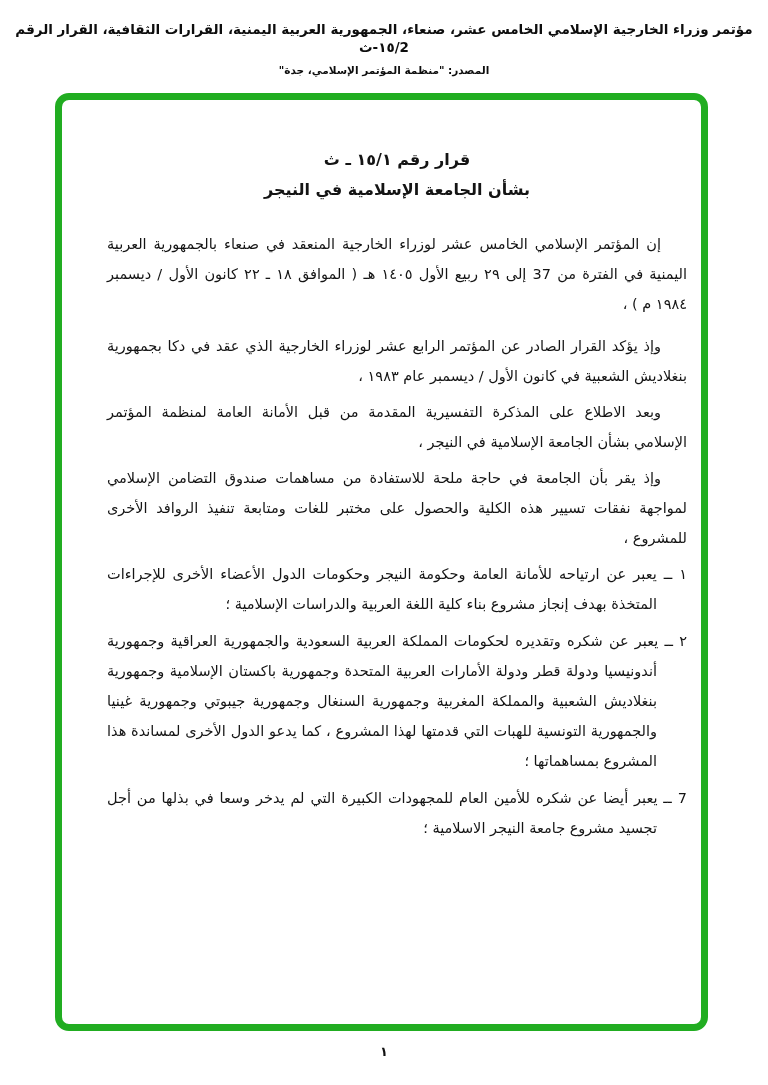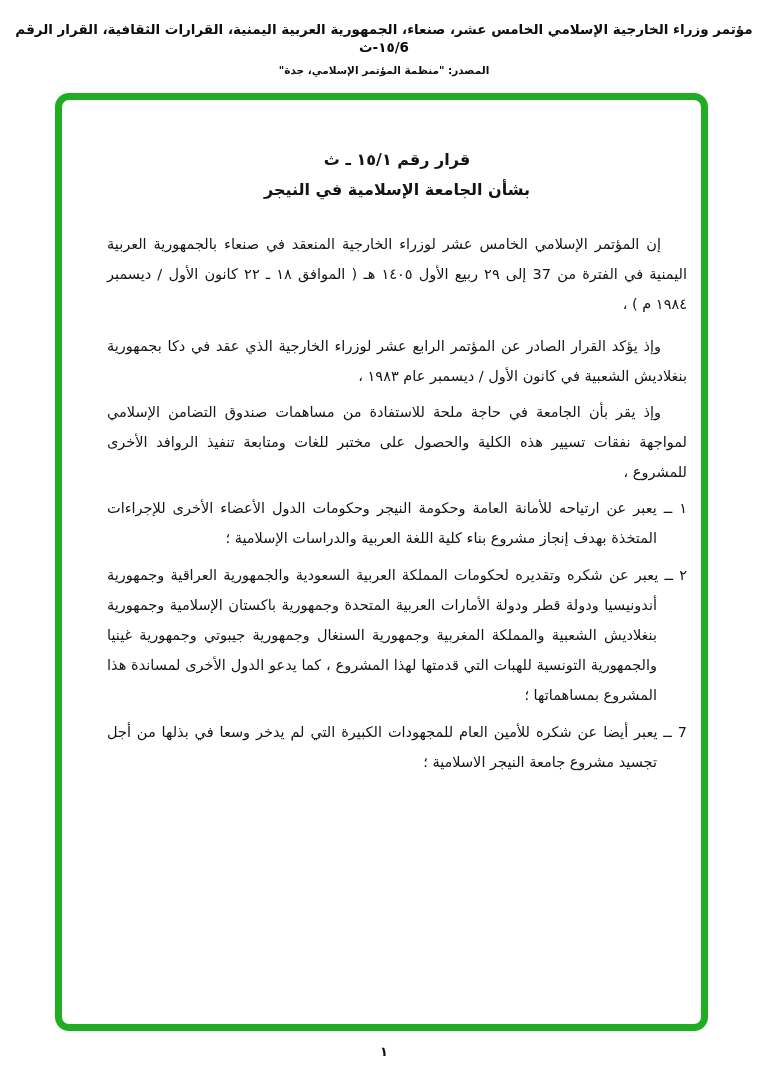--- a/index.html
+++ b/index.html
@@ -86,34 +86,35 @@
     text-align: center;
     font-size: 13px;
     font-weight: bold;
     color: #111111;
   }
 </style>
 </head>
 <body>
 
 <div class="page-header">
-  <div class="hdr-line1">مؤتمر وزراء الخارجية الإسلامي الخامس عشر، صنعاء، الجمهورية العربية اليمنية، القرارات الثقافية، القرار الرقم ١٥/6-ث</div>
+  <div class="hdr-line1">مؤتمر وزراء الخارجية الإسلامي الخامس عشر، صنعاء، الجمهورية العربية اليمنية، القرارات الثقافية، القرار الرقم ١٥/2-ث</div>
   <div class="hdr-source">المصدر:  "منظمة المؤتمر الإسلامي، جدة"</div>
 </div>
 
 <div class="doc-frame" style="border-color: rgb(33, 173, 33);">
   <div class="doc-content">
 
     <div class="doc-title">
       <span class="t-line">قرار رقم ١٥/١ ـ ث</span>
       <span class="t-line">بشأن الجامعة الإسلامية في النيجر</span>
     </div>
 
     <p class="para first-gap">إن المؤتمر الإسلامي الخامس عشر لوزراء الخارجية المنعقد في صنعاء بالجمهورية العربية اليمنية في الفترة من 37 إلى ٢٩ ربيع الأول ١٤٠٥ هـ ( الموافق ١٨ ـ ٢٢ كانون الأول / ديسمبر ١٩٨٤ م ) ،</p>
     <p class="para">وإذ يؤكد القرار الصادر عن المؤتمر الرابع عشر لوزراء الخارجية الذي عقد في دكا بجمهورية بنغلاديش الشعبية في كانون الأول / ديسمبر عام ١٩٨٣ ،</p>
+    <p class="para">وبعد الاطلاع على المذكرة التفسيرية المقدمة من قبل الأمانة العامة لمنظمة المؤتمر الإسلامي بشأن الجامعة الإسلامية في النيجر ،</p>
     <p class="para">وإذ يقر بأن الجامعة في حاجة ملحة للاستفادة من مساهمات صندوق التضامن الإسلامي لمواجهة نفقات تسيير هذه الكلية والحصول على مختبر للغات ومتابعة تنفيذ الروافد الأخرى للمشروع ،</p>
 
     <div class="item">
       <span class="item-num">١ ــ </span>
       <span>يعبر عن ارتياحه للأمانة العامة وحكومة النيجر وحكومات الدول الأعضاء الأخرى للإجراءات المتخذة بهدف إنجاز مشروع بناء كلية اللغة العربية والدراسات الإسلامية ؛</span>
     </div>
     <div class="item">
       <span class="item-num">٢ ــ </span>
       <span>يعبر عن شكره وتقديره لحكومات المملكة العربية السعودية والجمهورية العراقية وجمهورية أندونيسيا ودولة قطر ودولة الأمارات العربية المتحدة وجمهورية باكستان الإسلامية وجمهورية بنغلاديش الشعبية والمملكة المغربية وجمهورية السنغال وجمهورية جيبوتي وجمهورية غينيا والجمهورية التونسية للهبات التي قدمتها لهذا المشروع ، كما يدعو الدول الأخرى لمساندة هذا المشروع بمساهماتها ؛</span>
     </div>

